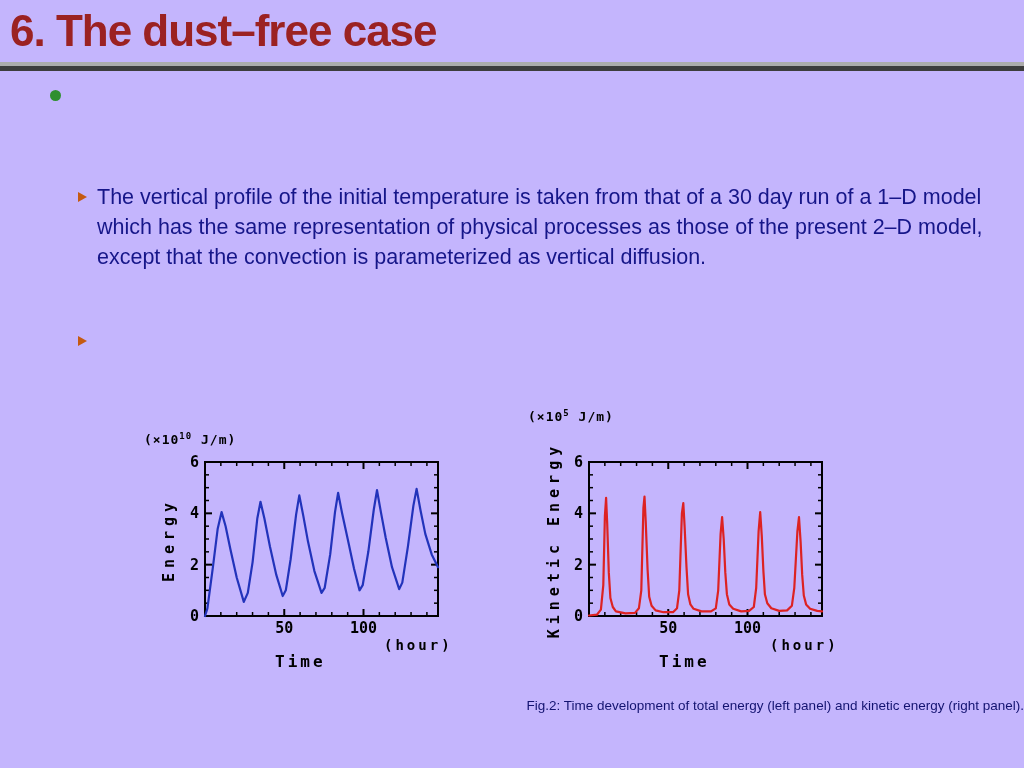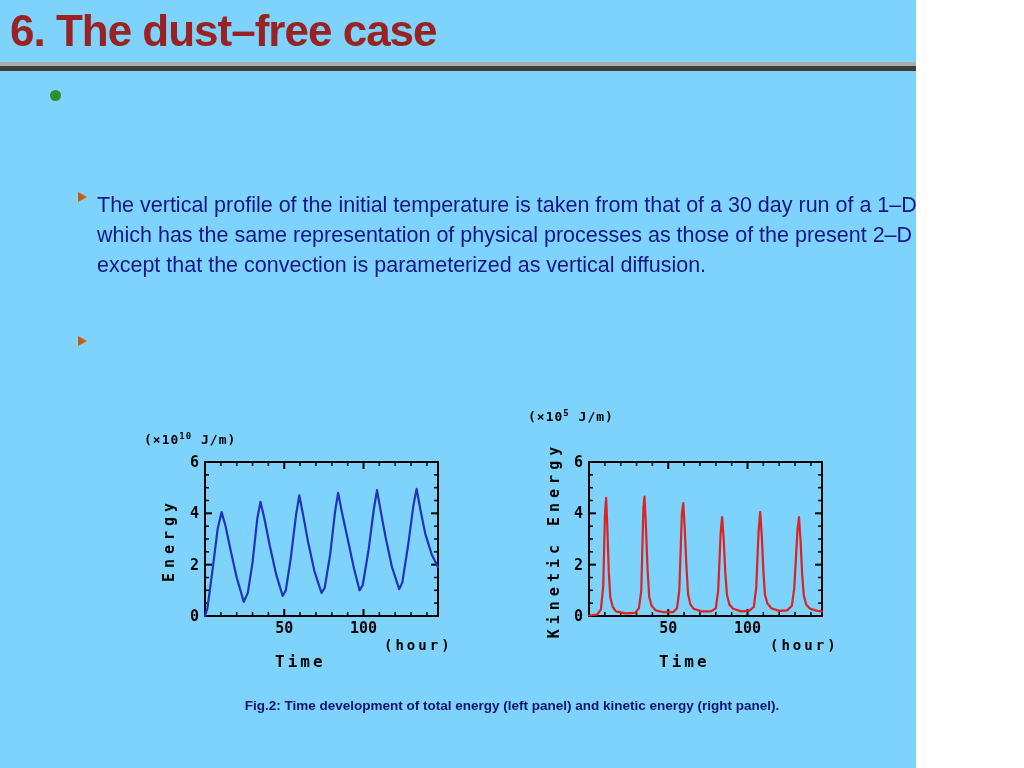--- a/index.html
+++ b/index.html
@@ -1,30 +1,30 @@
 <!DOCTYPE html>
 <html><head>
 <meta charset="utf-8">
 <style>
   html,body{margin:0;padding:0;}
   body{font-family:"Liberation Sans",sans-serif;}
-  #slide{position:relative;width:916px;height:768px;background:#7dd3fc;overflow:hidden;}
+  #slide{position:relative;width:1024px;height:768px;background:#c4b5fd;overflow:hidden;}
 
   .title{position:absolute;left:10px;top:6px;font-size:44px;font-weight:bold;color:#9b2222;letter-spacing:-1px;}
   .sep-light{position:absolute;left:0;top:62px;width:1024px;height:4px;background:#acacac;}
   .sep-dark{position:absolute;left:0;top:66px;width:1024px;height:5px;background:#3d3d3d;}
 
   .bullet-dot{position:absolute;left:50px;top:90px;width:11px;height:11px;border-radius:50%;background:#2f8f2f;}
   .bullet-text{position:absolute;left:72px;top:75px;width:862px;font-size:23px;line-height:39px;color:#161689;}
 
   .tri{position:absolute;width:0;height:0;border-top:5px solid transparent;border-bottom:5px solid transparent;border-left:9px solid #c55a11;}
   .tri1{left:78px;top:192px;}
   .tri2{left:78px;top:336px;}
   .subtext{position:absolute;left:97px;width:897px;font-size:21.5px;line-height:30px;color:#161689;}
-  .sub1{top:190px;}
+  .sub1{top:182px;}
   .sub2{top:326px;}
 
   .mono{font-family:"DejaVu Sans Mono",monospace;font-weight:bold;color:#000;}
   .exp-label{position:absolute;font-size:13px;letter-spacing:1px;}
   .exp-label sup{font-size:9px;}
   .exp1{left:144px;top:431px;text-align:center;}
   .exp2{left:528px;top:408px;}
 
   .ylab{position:absolute;text-align:center;font-size:15px;letter-spacing:5px;transform:rotate(-90deg);}
   .ylab1{left:89px;top:531px;width:160px;}
@@ -36,21 +36,21 @@
 
   .time-label{position:absolute;text-align:left;font-size:16px;letter-spacing:3px;}
   .time1{left:275px;top:652px;width:90px;}
   .time2{left:659px;top:652px;width:90px;}
 
   svg.chart{position:absolute;}
   svg.chart text{font-family:"DejaVu Sans Mono",monospace;font-weight:bold;font-size:15px;fill:#000;}
   .chart1{left:175px;top:455px;}
   .chart2{left:559px;top:455px;}
 
-  .caption{position:absolute;left:0;top:698px;width:1024px;text-align:center;font-size:13.5px;font-weight:bold;color:#131370;}
+  .caption{position:absolute;left:0;top:698px;width:1024px;text-align:right;font-size:13.5px;font-weight:normal;color:#131370;}
 </style>
 </head>
 <body>
 
 <div id="slide">
 
   <div class="title">6. The dust–free case</div>
   <div class="sep-light"></div>
   <div class="sep-dark"></div>
 

